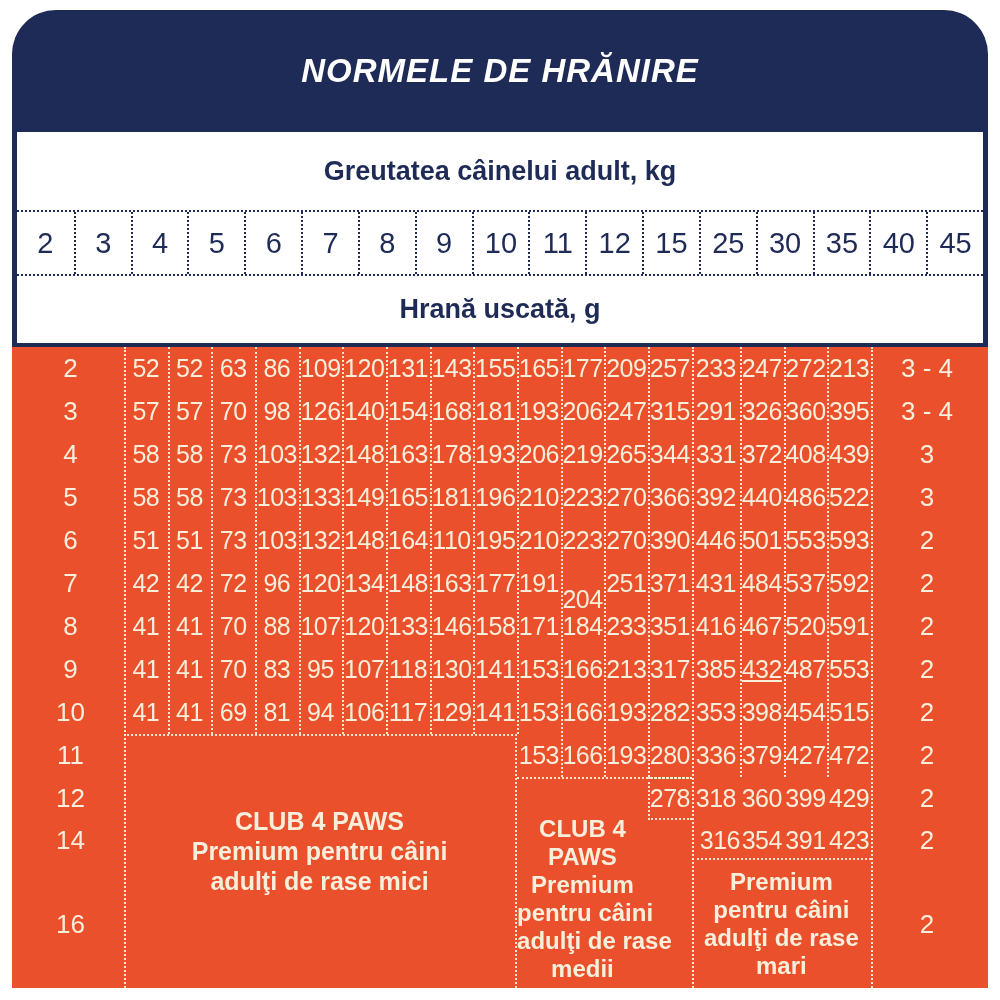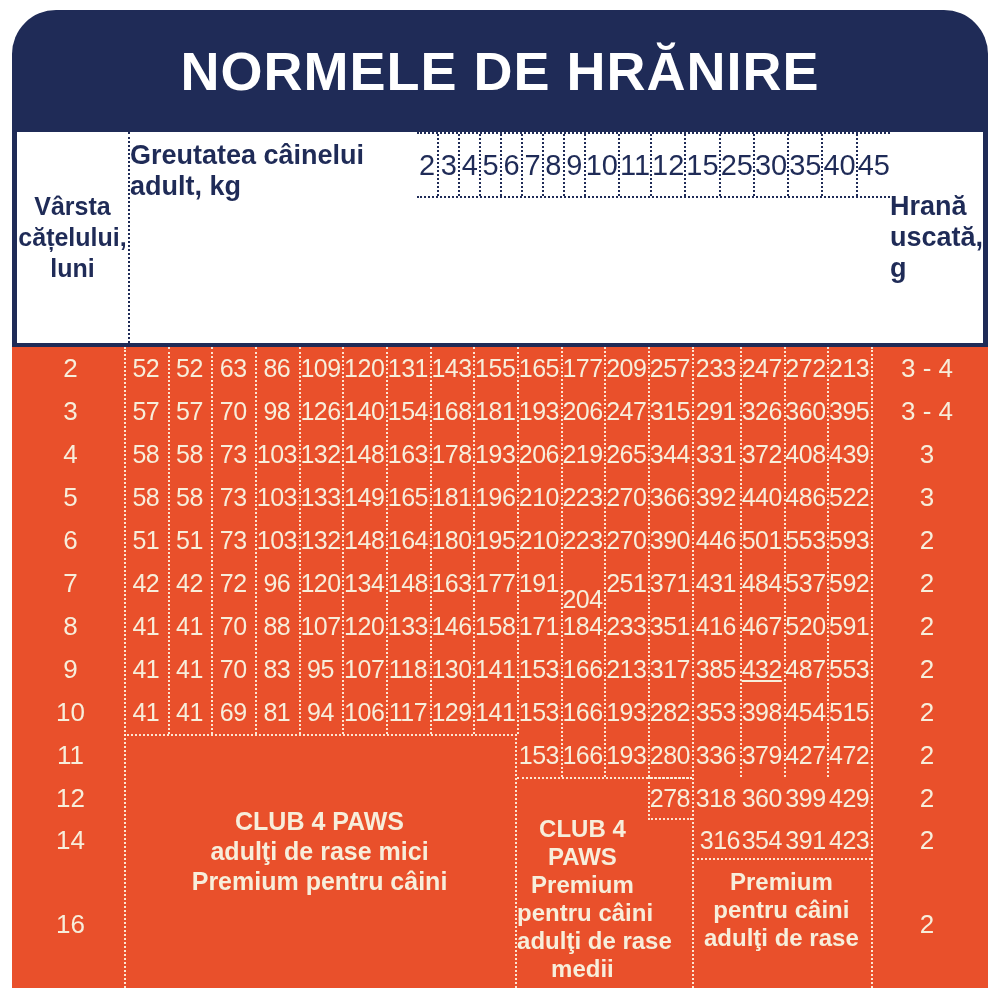--- a/index.html
+++ b/index.html
@@ -8,34 +8,34 @@
     font-family:"Liberation Sans","DejaVu Sans",sans-serif;
     -webkit-font-smoothing:antialiased;overflow:hidden;
   }
   .card{width:976px;margin:10px 12px 0 12px;}
   
   .title-band{
     height:122px;background:#1F2B57;border-radius:44px 44px 0 0;
     display:flex;align-items:center;justify-content:center;
   }
   .title-band h1{
-    margin:8px;color:#ffffff;font-size:54px;font-weight:bold;letter-spacing:1px;
+    margin:8px;color:#ffffff;font-size:33px;font-weight:bold;letter-spacing:1px;font-style:italic;
   }
   
   .header{
     box-sizing:border-box;height:215px;background:#ffffff;
     border-left:5px solid #1F2B57;border-right:5px solid #1F2B57;border-bottom:4px solid #1F2B57;
     display:flex;color:#1F2B57;
   }
   .age-head{
     width:107px;flex:0 0 107px;border-right:2px dotted #1F2B57;
     display:flex;align-items:center;justify-content:center;text-align:center;
     font-weight:bold;font-size:25px;line-height:1.25;padding:0 2px;
   }
-  .mid-head{flex:1;display:flex;flex-direction:row;min-width:0;}
+  .mid-head{flex:1;display:flex;flex-direction:column;min-width:0;}
   .weight-title{
     height:78px;display:flex;align-items:center;justify-content:center;
     font-weight:bold;font-size:27px;
   }
   .weights-row{
     height:66px;box-sizing:border-box;
     border-top:2px dotted #1F2B57;border-bottom:2px dotted #1F2B57;
     display:grid;grid-template-columns:repeat(17,1fr);
   }
   .wcell{
@@ -102,21 +102,20 @@
 </head>
 <body>
 
 <div class="card">
 
   <div class="title-band">
     <h1>NORMELE DE HRĂNIRE</h1>
   </div>
 
   <div class="header">
-    <div class="age-head">Vârsta cățelului, luni</div>
     <div class="mid-head">
       <div class="weight-title">Greutatea câinelui adult, kg</div>
       <div class="weights-row">
           <div class="wcell">2</div>
           <div class="wcell">3</div>
           <div class="wcell">4</div>
           <div class="wcell">5</div>
           <div class="wcell">6</div>
           <div class="wcell">7</div>
           <div class="wcell">8</div>
@@ -132,37 +131,38 @@
           <div class="wcell">45</div>
         </div>
       <div class="food-title">Hrană uscată, g</div>
     </div>
   </div>
 
   <div class="data-grid">
 
     <div class="block block-small">
       <div class="bl">CLUB 4 PAWS</div>
+      <div class="bl">Premium pentru câini</div>
       <div class="bl">adulţi de rase mici</div>
-      <div class="bl">Premium pentru câini</div>
     </div>
 
     <div class="block block-medium">
       <div class="bl">CLUB 4</div>
       <div class="bl">PAWS</div>
       <div class="bl">Premium</div>
       <div class="bl">pentru câini</div>
       <div class="bl">adulţi de rase</div>
       <div class="bl">medii</div>
     </div>
 
     <div class="block block-large">
       <div class="bl">Premium</div>
       <div class="bl">pentru câini</div>
       <div class="bl">adulţi de rase</div>
+      <div class="bl">mari</div>
     </div>
 
     <div class="outline-278"></div>
     <div class="hline-under-14"></div>
   <div class="vline" style="grid-area: 1 / 2 / 14;"></div>
       <div class="vline" style="grid-area: 1 / 3 / 10;"></div>
       <div class="vline" style="grid-area: 1 / 4 / 10;"></div>
       <div class="vline" style="grid-area: 1 / 5 / 10;"></div>
       <div class="vline" style="grid-area: 1 / 6 / 10;"></div>
       <div class="vline" style="grid-area: 1 / 7 / 10;"></div>
@@ -255,21 +255,21 @@
       <div class="cell value-cell" style="grid-area: 4 / 18;">522</div>
       <div class="cell meals-cell" style="grid-area: 4 / 19;">3</div>
       <div class="cell age-cell" style="grid-area: 5 / 1;">6</div>
       <div class="cell value-cell" style="grid-area: 5 / 2;">51</div>
       <div class="cell value-cell" style="grid-area: 5 / 3;">51</div>
       <div class="cell value-cell" style="grid-area: 5 / 4;">73</div>
       <div class="cell value-cell" style="grid-area: 5 / 5;">103</div>
       <div class="cell value-cell" style="grid-area: 5 / 6;">132</div>
       <div class="cell value-cell" style="grid-area: 5 / 7;">148</div>
       <div class="cell value-cell" style="grid-area: 5 / 8;">164</div>
-      <div class="cell value-cell" style="grid-area: 5 / 9;">180</div>
+      <div class="cell value-cell" style="grid-area: 5 / 9;">110</div>
       <div class="cell value-cell" style="grid-area: 5 / 10;">195</div>
       <div class="cell value-cell" style="grid-area: 5 / 11;">210</div>
       <div class="cell value-cell" style="grid-area: 5 / 12;">223</div>
       <div class="cell value-cell" style="grid-area: 5 / 13;">270</div>
       <div class="cell value-cell" style="grid-area: 5 / 14;">390</div>
       <div class="cell value-cell" style="grid-area: 5 / 15;">446</div>
       <div class="cell value-cell" style="grid-area: 5 / 16;">501</div>
       <div class="cell value-cell" style="grid-area: 5 / 17;">553</div>
       <div class="cell value-cell" style="grid-area: 5 / 18;">593</div>
       <div class="cell meals-cell" style="grid-area: 5 / 19;">2</div>

